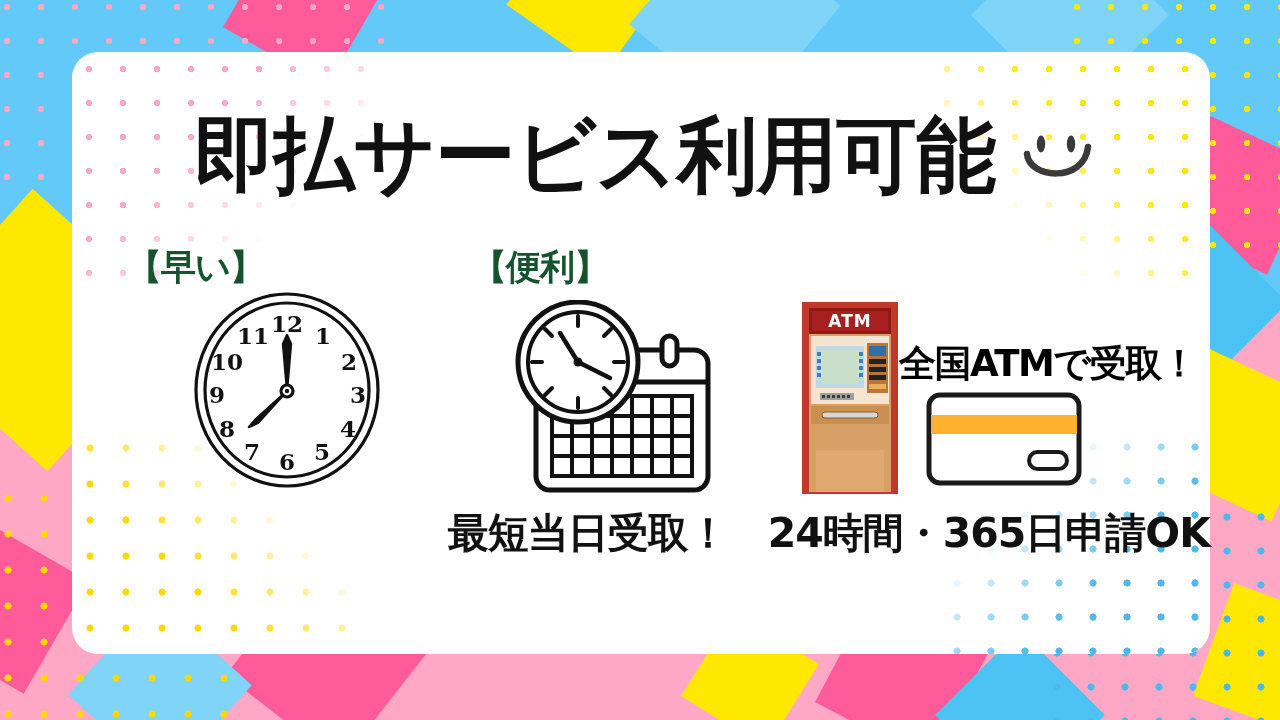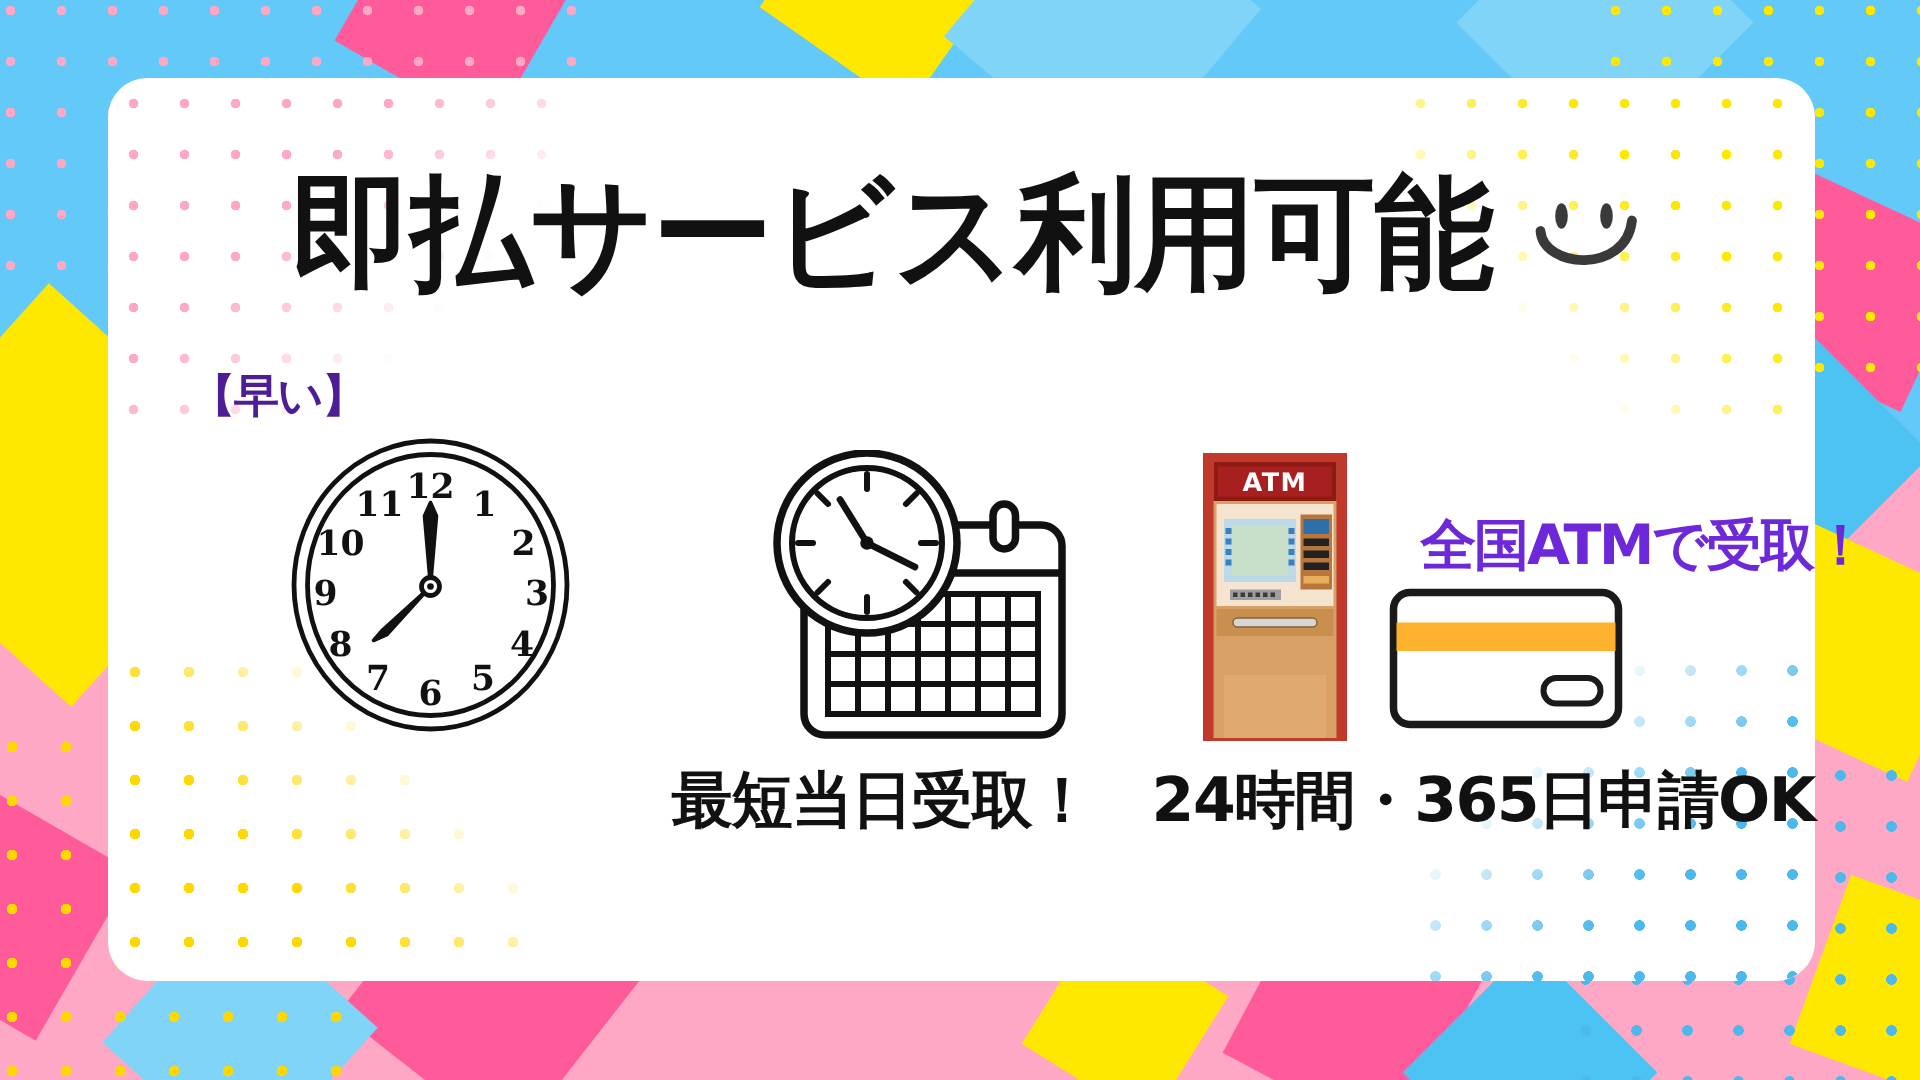--- a/index.html
+++ b/index.html
@@ -58,35 +58,35 @@
   }
   #title{
     font-size:83px;line-height:1;font-weight:900;color:#111111;
     letter-spacing:-1px;white-space:nowrap;
     font-family:"DejaVu Sans","Liberation Sans",sans-serif;
     transform:scaleX(0.97);transform-origin:center;
   }
   #smiley{width:86px;height:62px;flex:0 0 auto;margin-left:2px;margin-top:8px;}
 
   .col-label{
-    position:absolute;font-size:30px;font-weight:900;color:#4c1d95;
+    position:absolute;font-size:35px;font-weight:900;color:#14532d;
     white-space:nowrap;letter-spacing:-1px;
   }
   #label-fast{left:55px;top:192px;}
   #label-convenient{left:400px;top:192px;}
   #label-easy{left:755px;top:192px;}
 
   #clock-icon{position:absolute;left:120px;top:238px;width:190px;height:200px;}
   #calendar-icon{position:absolute;left:438px;top:248px;width:220px;height:200px;}
   #atm-icon{position:absolute;left:728px;top:248px;width:100px;height:196px;}
   #card-icon{position:absolute;left:852px;top:338px;width:160px;height:98px;}
 
   #atm-text{
     position:absolute;left:827px;top:287px;
-    font-size:37px;font-weight:900;color:#6d28d9;white-space:nowrap;letter-spacing:-1.5px;padding-left:48px;
+    font-size:37px;font-weight:900;color:#000000;white-space:nowrap;letter-spacing:-1.5px;
   }
 
   #bottom-text{
     position:absolute;left:0;top:454px;width:1138px;text-align:right;
     font-size:41px;font-weight:900;color:#111;letter-spacing:-1px;white-space:nowrap;
   }
 </style>
 </head>
 <body>
 
@@ -138,20 +138,21 @@
     <div id="title-row">
       <div id="title">即払サービス利用可能</div>
       <svg id="smiley" viewBox="0 0 86 62">
         <ellipse cx="27" cy="15" rx="4.2" ry="8.5" fill="#3a3a3a"></ellipse>
         <ellipse cx="57" cy="15" rx="4.2" ry="8.5" fill="#3a3a3a"></ellipse>
         <path d="M13 25 C15 50, 70 54, 74 18" fill="none" stroke="#3a3a3a" stroke-width="6.5" stroke-linecap="round"></path>
       </svg>
     </div>
 
     <div class="col-label" id="label-fast">【早い】</div>
+    <div class="col-label" id="label-convenient">【便利】</div>
 
     <svg id="clock-icon" viewBox="0 0 190 200">
       <g fill="none" stroke="#111" stroke-width="3.2">
         <ellipse cx="95" cy="100" rx="91" ry="96"></ellipse>
         <ellipse cx="95" cy="100" rx="82" ry="87"></ellipse>
       </g>
       <g fill="#111" font-family="'DejaVu Serif','Liberation Serif',serif" font-size="23" font-weight="700" text-anchor="middle">
         <text x="95" y="42">12</text>
         <text x="131" y="54">1</text>
         <text x="157" y="80">2</text>

